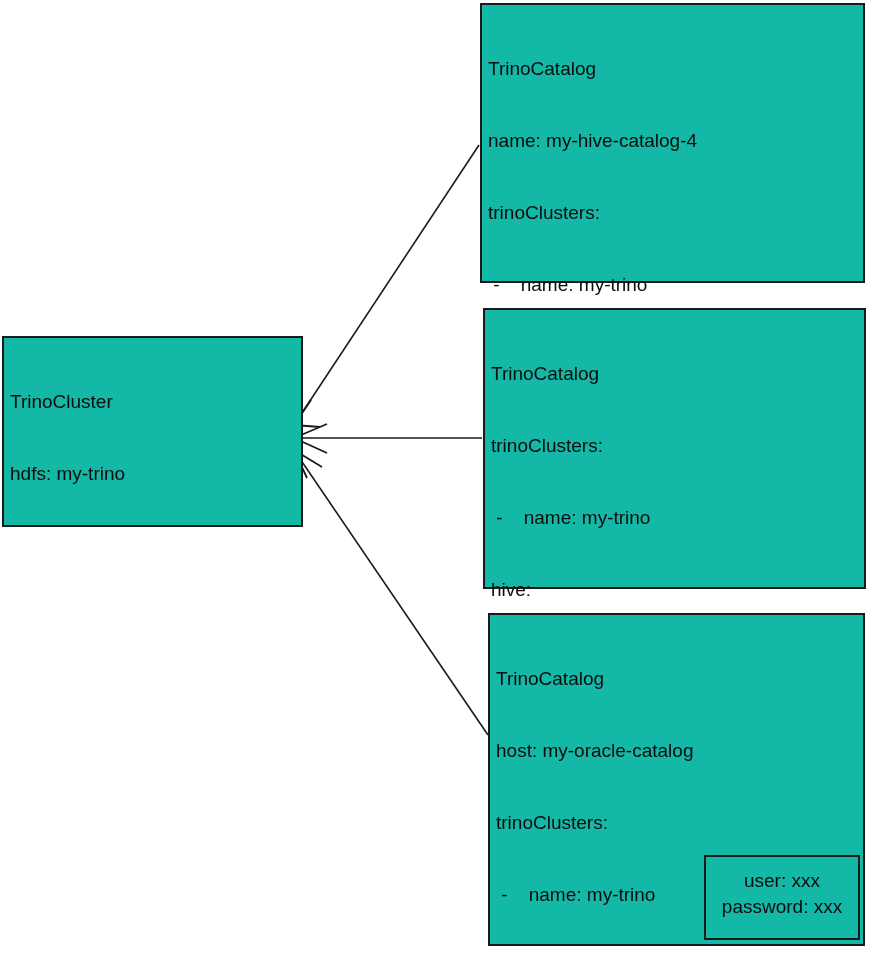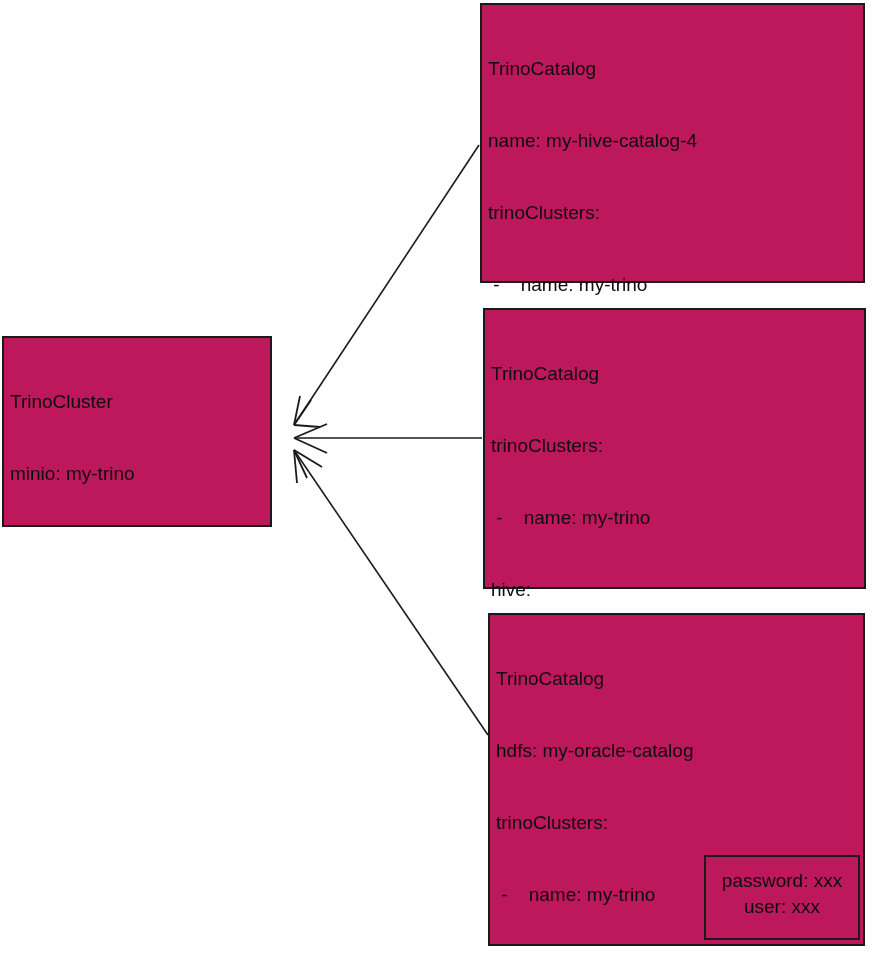--- a/index.html
+++ b/index.html
@@ -22,39 +22,39 @@
     left: 0;
     top: 0;
     width: 872px;
     height: 954px;
     pointer-events: none;
   }
   .node {
     position: absolute;
     box-sizing: border-box;
     border: 2px solid #1a1a1a;
-    background: #be185d;
+    background: #14b8a6;
   }
   .node-text {
     position: absolute;
     left: 6px;
     top: 4px;
     font-size: 19px;
     line-height: 24px;
     color: #0d0d0d;
     white-space: pre;
   }
   .node-text .ln {
     display: block;
     white-space: pre;
   }
   #node-cluster {
     left: 2px;
     top: 336px;
-    width: 270px;
+    width: 301px;
     height: 191px;
   }
   #node-catalog-hive-1 {
     left: 480px;
     top: 3px;
     width: 385px;
     height: 280px;
   }
   #node-catalog-hive-2 {
     left: 483px;
@@ -118,21 +118,21 @@
     <g>
       <line x1="762" y1="817" x2="784" y2="854" stroke="#1a1a1a" stroke-width="1.6"></line>
       <line x1="784" y1="854" x2="772" y2="829" stroke="#1a1a1a" stroke-width="1.8"></line>
       <line x1="784" y1="854" x2="757" y2="840" stroke="#1a1a1a" stroke-width="1.8"></line>
     </g>
   </svg>
 
   <div class="node" id="node-cluster">
     <div class="node-text">
       <span class="ln">TrinoCluster</span>
-      <span class="ln">minio: my-trino</span>
+      <span class="ln">hdfs: my-trino</span>
     </div>
   </div>
 
   <div class="node" id="node-catalog-hive-1">
     <div class="node-text">
       <span class="ln">TrinoCatalog</span>
       <span class="ln">name: my-hive-catalog-4</span>
       <span class="ln">trinoClusters:</span>
       <span class="ln"> -    name: my-trino</span>
       <span class="ln">hive:</span>
@@ -151,29 +151,29 @@
       <span class="ln">hive:</span>
       <span class="ln">   hdfs:</span>
       <span class="ln">      # TBD</span>
       <span class="ln">   metastore: # whatever</span>
     </div>
   </div>
 
   <div class="node" id="node-catalog-oracle">
     <div class="node-text">
       <span class="ln">TrinoCatalog</span>
-      <span class="ln">hdfs: my-oracle-catalog</span>
+      <span class="ln">host: my-oracle-catalog</span>
       <span class="ln">trinoClusters:</span>
       <span class="ln"> -    name: my-trino</span>
       
       
       
     </div>
 
     <div class="node" id="node-credentials" style="left:214px; top:240px;">
       <div class="creds-text">
+        <span class="ln">user: xxx</span>
         <span class="ln">password: xxx</span>
-        <span class="ln">user: xxx</span>
       </div>
     </div>
   </div>
 
 </div>
 
 </body></html>

